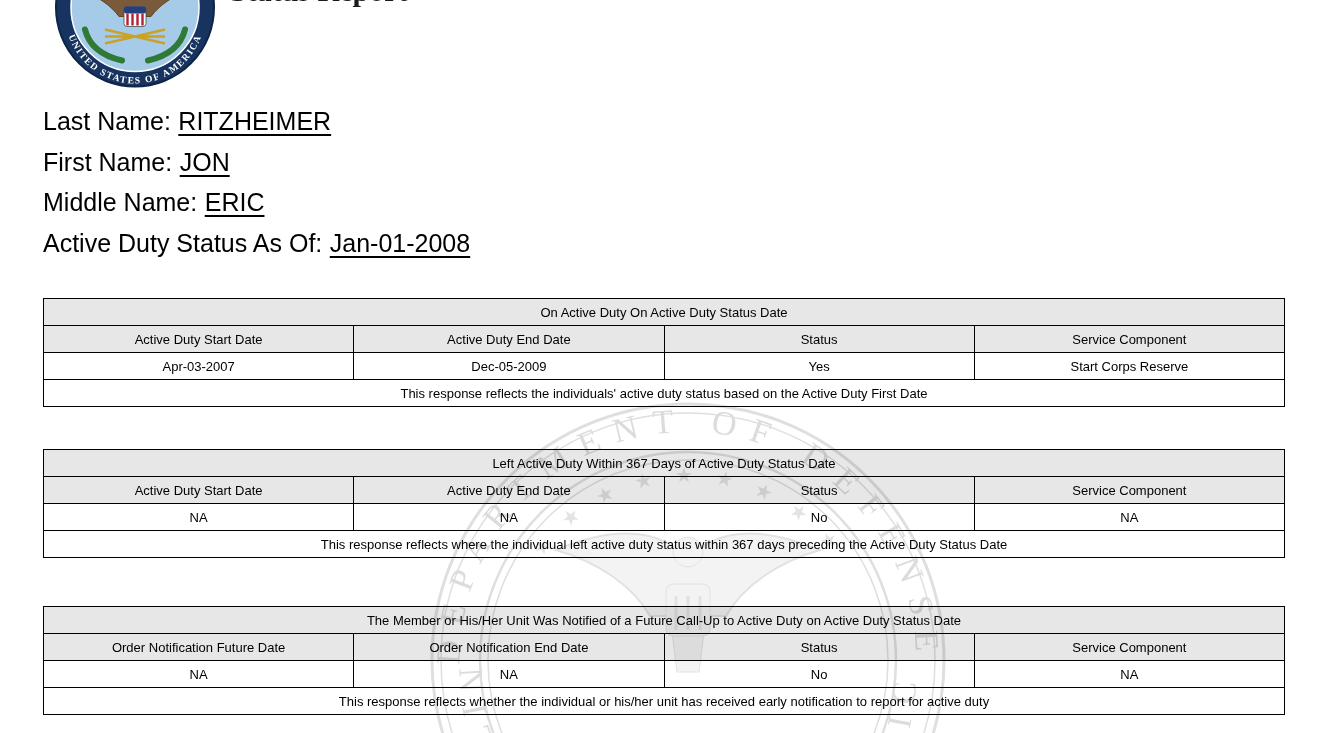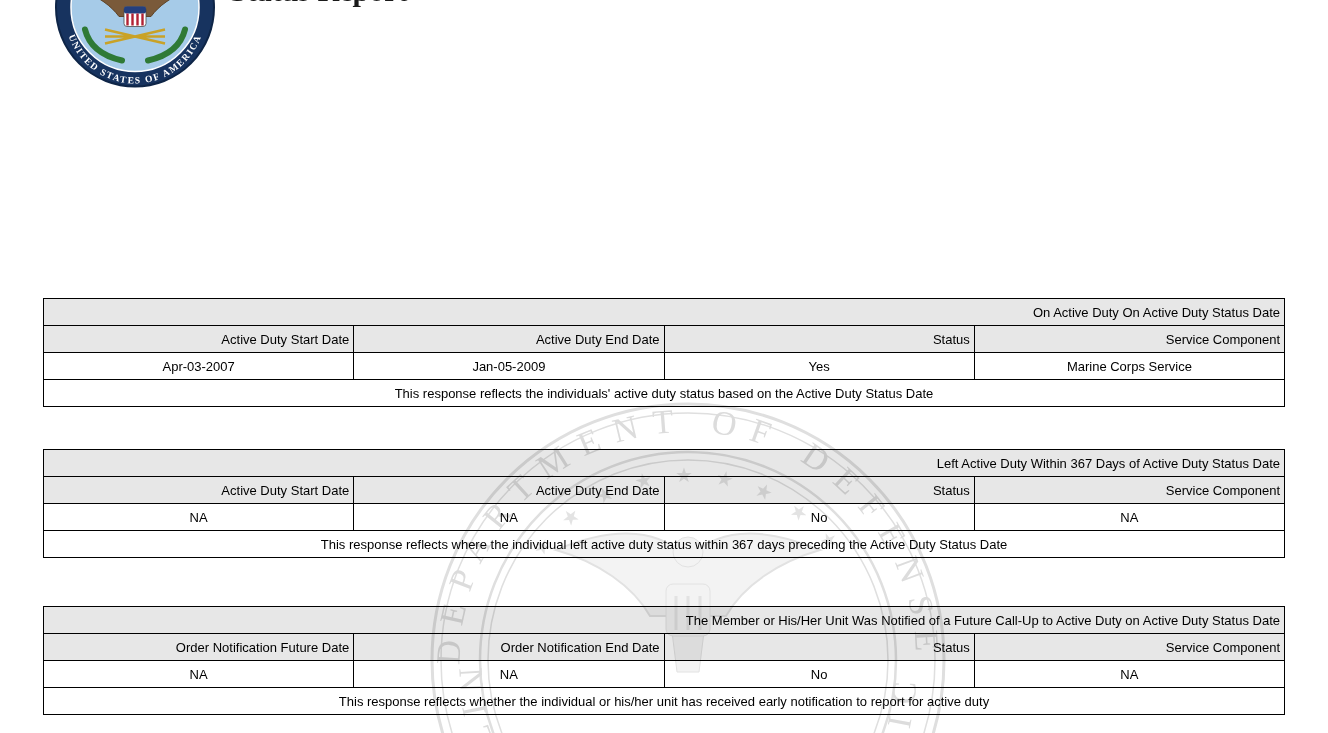--- a/index.html
+++ b/index.html
@@ -21,21 +21,21 @@
   
   table.report{
     position:absolute;left:43px;width:1242px;
     border-collapse:collapse;table-layout:fixed;
     font-size:13px;text-align:center;background:transparent;
   }
   .report td{
     border:1px solid var(--border_black,#000);
     height:26px;padding:0 4px;overflow:hidden;white-space:nowrap;
   }
-  .report tr.shaded td{background:var(--header_row_bg,#e7e7e7);text-align:right;}
+  .report tr.shaded td{background:var(--header_row_bg,#e7e7e7);}
   .t1{top:298px}.t2{top:449px}.t3{top:606px}
   
   .watermark{
     position:absolute;left:428px;top:400px;width:520px;height:520px;
     mix-blend-mode:multiply;pointer-events:none;z-index:5;
   }
   .wm-serif{font-family:"Liberation Serif",serif;}
 </style>
 </head>
 <body>
@@ -71,40 +71,54 @@
     </text>
     <text font-size="9.5" fill="#ffffff" class="wm-serif" letter-spacing="1.5" font-weight="bold">
       <textPath href="#seal-top" startOffset="50%" text-anchor="middle">DEPARTMENT OF DEFENSE</textPath>
     </text>
   </svg>
 
   <div class="doc-title">
     <div>Status Report</div>
   </div>
 
+  <div class="names">
+    <div>
+      <span>Last Name:</span><span class="uval">RITZHEIMER</span>
+    </div>
+    <div>
+      <span>First Name:</span><span class="uval">JON</span>
+    </div>
+    <div>
+      <span>Middle Name:</span><span class="uval">ERIC</span>
+    </div>
+    <div>
+      <span>Active Duty Status As Of:</span><span class="uval">Jan-01-2008</span>
+    </div>
+  </div>
 
   <table class="report t1">
     <tbody>
         <tr class="shaded">
           <td colspan="4">On Active Duty On Active Duty Status Date</td>
         </tr>
     <tr class="shaded">
       <td>Active Duty Start Date</td>
       <td>Active Duty End Date</td>
       <td>Status</td>
       <td>Service Component</td>
     </tr>
     <tr>
       <td>Apr-03-2007</td>
-      <td>Jan-05-2009</td>
+      <td>Dec-05-2009</td>
       <td>Yes</td>
-      <td>Marine Corps Service</td>
+      <td>Start Corps Reserve</td>
     </tr>
     <tr>
-          <td colspan="4">This response reflects the individuals' active duty status based on the Active Duty Status Date</td>
+          <td colspan="4">This response reflects the individuals' active duty status based on the Active Duty First Date</td>
         </tr>
   </tbody>
     </table>
 
   <table class="report t2">
     <tbody>
         <tr class="shaded">
           <td colspan="4">Left Active Duty Within 367 Days of Active Duty Status Date</td>
         </tr>
     <tr class="shaded">

